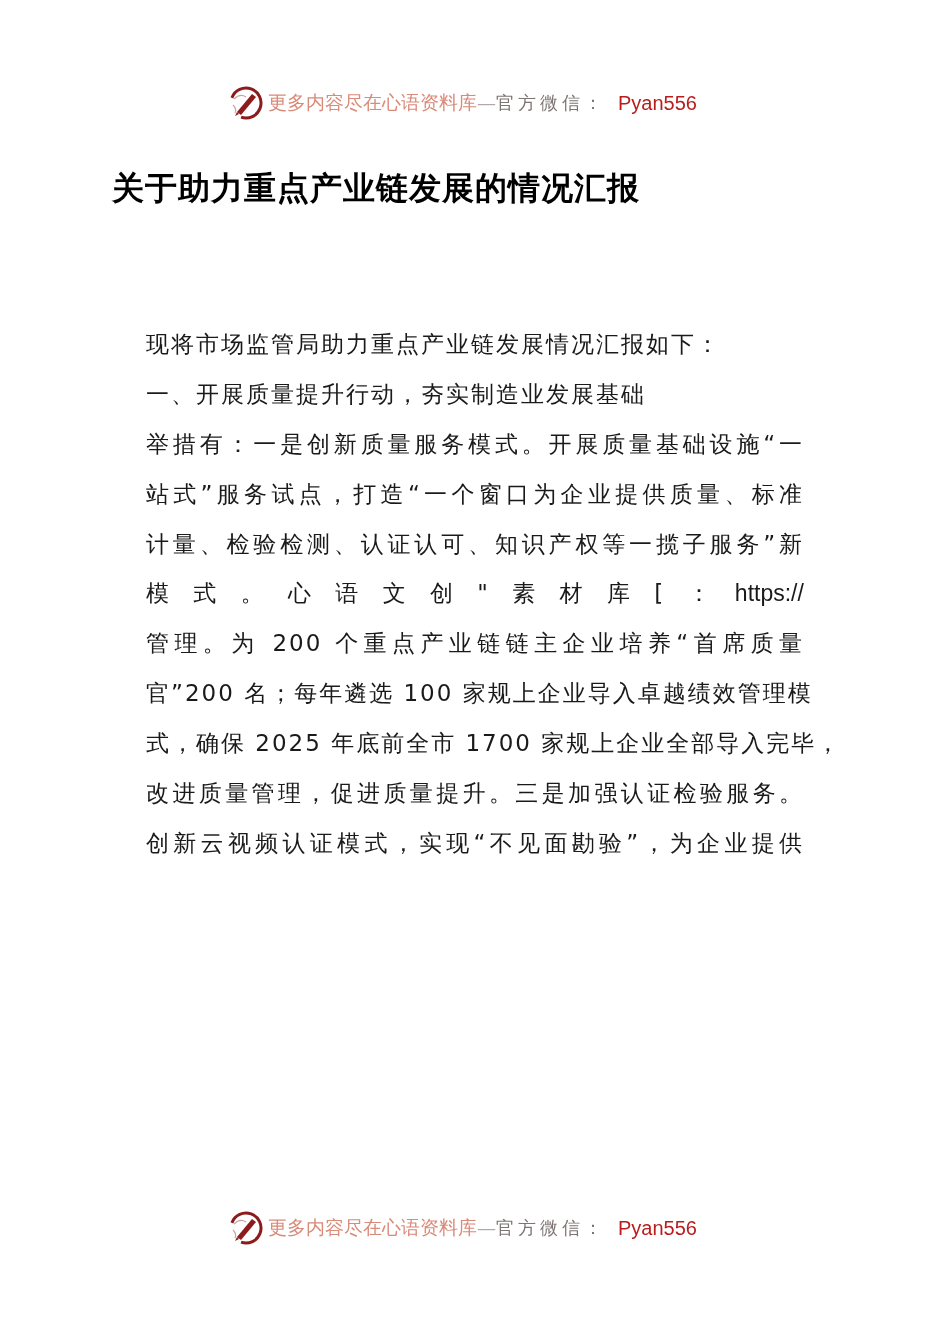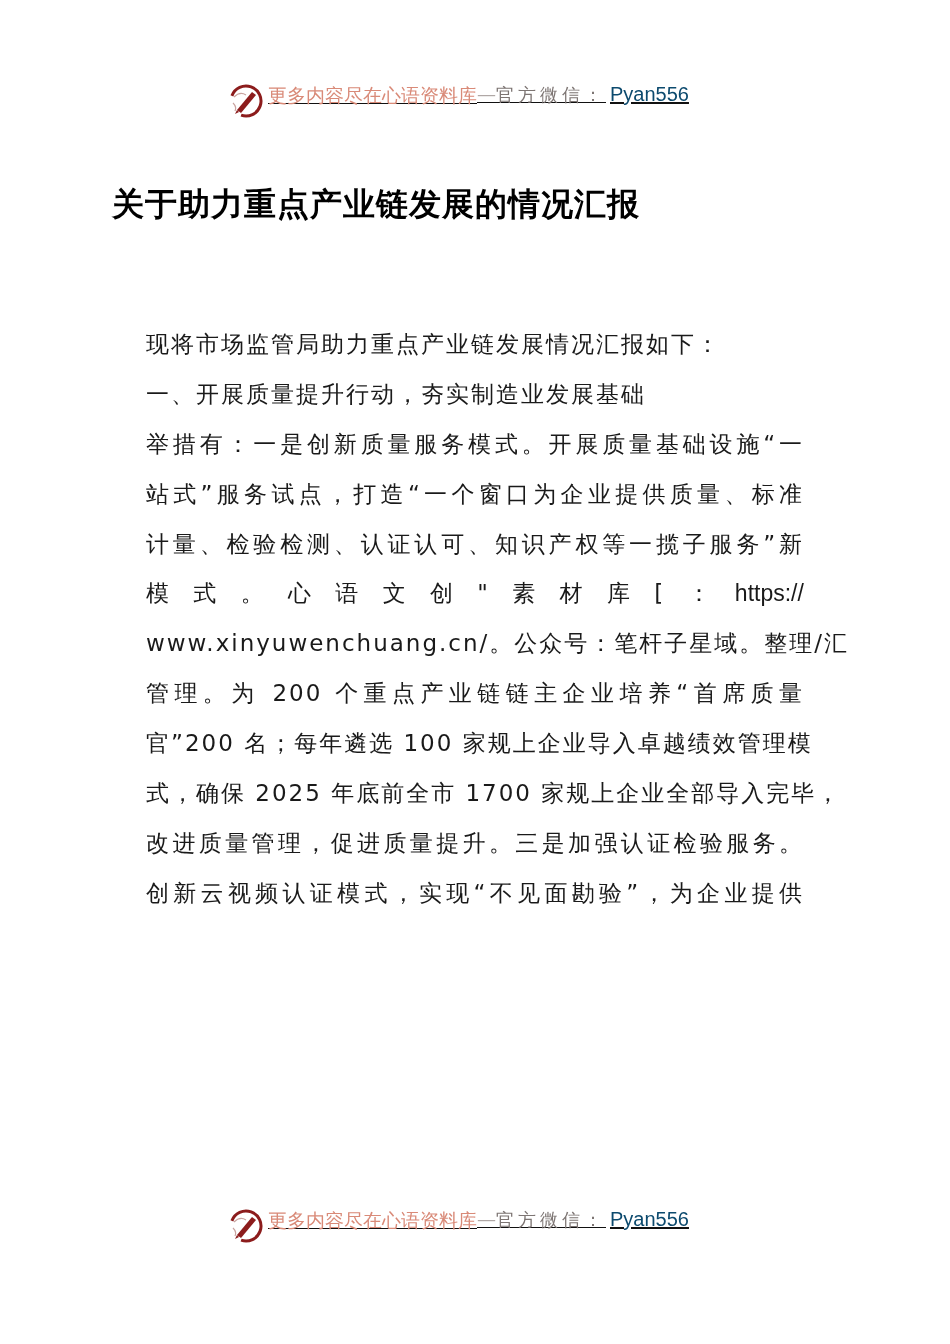--- a/index.html
+++ b/index.html
@@ -13,23 +13,22 @@
       position: relative;
       overflow: hidden;
       font-family: "DejaVu Sans", "Liberation Sans", sans-serif;
       color: #111111;
     }
     .watermark {
       position: absolute;
       left: 228px;
       height: 40px;
       display: flex;
-      align-items: flex-start;
+      align-items: center;
       white-space: nowrap;
-      text-decoration: underline;
     }
     .watermark.top { top: 83px; }
     .watermark.bottom { top: 1208px; }
     .wm-logo {
       width: 36px;
       height: 36px;
       margin-right: 4px;
       flex: 0 0 36px;
     }
     .wm-main {
@@ -45,26 +44,26 @@
     }
     .wm-label {
       font-family: "DejaVu Serif", "Liberation Serif", serif;
       font-size: 18px;
       color: #7d7573;
       letter-spacing: 4px;
     }
     .wm-id {
       font-family: "Liberation Sans", "DejaVu Sans", sans-serif;
       font-size: 20px;
-      color: #0c4a6e;
-      margin-left: 4px;
+      color: #b91c1c;
+      margin-left: 12px;
     }
     .doc-title {
       position: absolute;
-      top: 183px;
+      top: 167px;
       left: 0;
       width: 752px;
       text-align: center;
       font-family: "DejaVu Sans", sans-serif;
       font-weight: bold;
       font-size: 32px;
       letter-spacing: 1px;
       color: #000000;
     }
     .body-text {
@@ -131,21 +130,20 @@
     <span>文</span>
     <span>创</span>
     <span>"</span>
     <span>素</span>
     <span>材</span>
     <span>库</span>
     <span>[</span>
     <span>：</span>
     <span class="lat">https://</span>
   </div>
-  <div class="line">www.xinyuwenchuang.cn/。公众号：笔杆子星域。整理/汇</div>
   <div class="line">管理。为 200 个重点产业链链主企业培养“首席质量</div>
   <div class="line">官”200 名；每年遴选 100 家规上企业导入卓越绩效管理模</div>
   <div class="line">式，确保 2025 年底前全市 1700 家规上企业全部导入完毕，</div>
   <div class="line">改进质量管理，促进质量提升。三是加强认证检验服务。</div>
   <div class="line">创新云视频认证模式，实现“不见面勘验”，为企业提供</div>
 </div>
 
 <div class="watermark bottom">
   <svg class="wm-logo" viewBox="0 0 36 36">
     <circle cx="18" cy="18" r="15" fill="none" stroke="#8c1c1c" stroke-width="3" stroke-dasharray="70 25" transform="rotate(200 18 18)"></circle>

